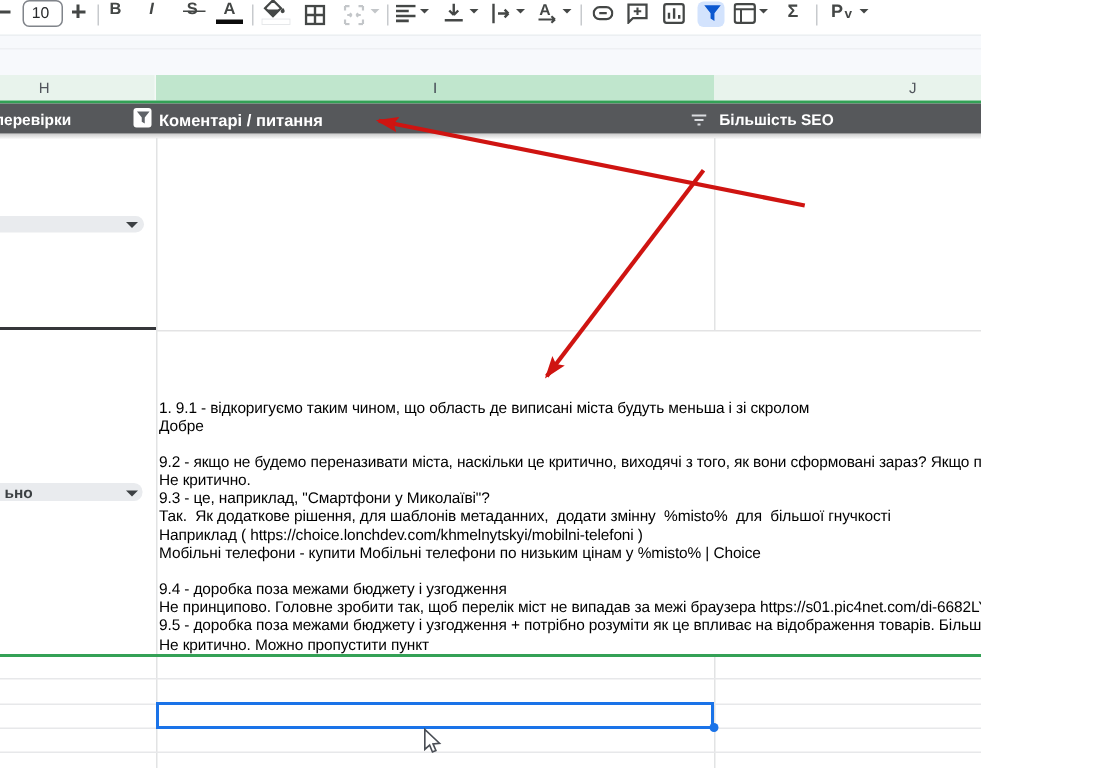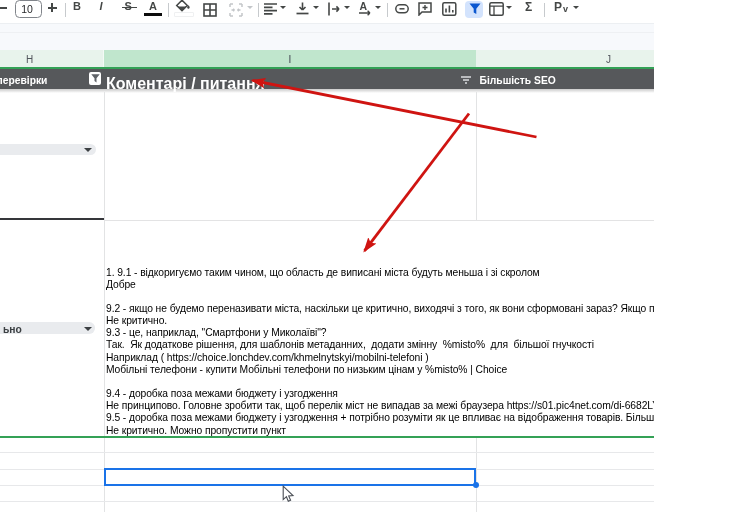--- a/index.html
+++ b/index.html
@@ -126,21 +126,21 @@
   <div class="abs" style="left:102.6px;top:50px;width:1px;height:17px;background:#f4faf6;"></div>
   <div class="abs" style="left:0;top:67px;width:741px;height:2px;background:#33a156;"></div>
 
   <div class="abs" style="left:0;top:69px;width:741px;height:19.5px;background:#56585b;"></div>
   <div class="abs" style="left:0;top:88.5px;width:741px;height:4px;background:linear-gradient(to bottom,rgba(80,80,80,0.30),rgba(80,80,80,0));"></div>
   <div class="abs" style="left:-3.5px;top:75px;font-size:10.3px;font-weight:700;color:#fff;">перевірки</div>
   <div class="abs" style="left:89px;top:72.3px;width:12.4px;height:12.4px;background:#fff;border-radius:2px;"></div>
   <svg class="abs" style="left:90.7px;top:74.3px;" width="9" height="9" viewBox="0 0 9 9">
     <path d="M0.3 0.3 H8.7 L5.5 4.3 V8.4 L3.5 7.1 V4.3 Z" fill="#5f6368"></path>
   </svg>
-  <div class="abs" style="left:106px;top:75px;font-size:16px;font-weight:700;color:#fff;">Коментарі / питання</div>
+  <div class="abs" style="left:106px;top:75px;font-size:11px;font-weight:700;color:#fff;">Коментарі / питання</div>
   <svg class="abs" style="left:461px;top:75.5px;" width="10" height="8" viewBox="0 0 10 8">
     <path d="M0 1 H10 M2 4 H8 M4 7 H6" stroke="#dadce0" stroke-width="1.4"></path>
   </svg>
   <div class="abs" style="left:479.5px;top:75px;font-size:10.3px;font-weight:700;color:#fff;">Більшість SEO</div>
 
   <div class="gridv" style="left:103.5px;top:92px;height:420px;"></div>
   <div class="gridv" style="left:475.5px;top:92px;height:127.5px;"></div>
   <div class="gridv" style="left:475.5px;top:437.5px;height:74.5px;"></div>
   <div class="gridh" style="left:104px;top:219.5px;width:637px;background:#e3e3e4;"></div>
   <div class="abs" style="left:0;top:217.8px;width:103.5px;height:2px;background:#35363a;"></div>

